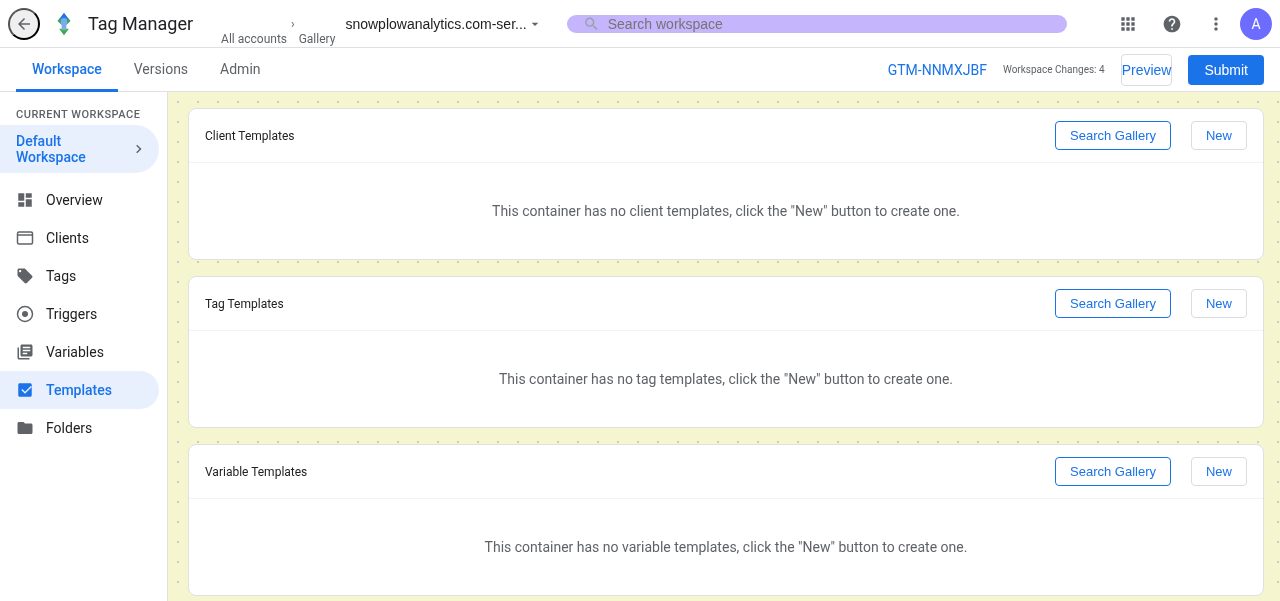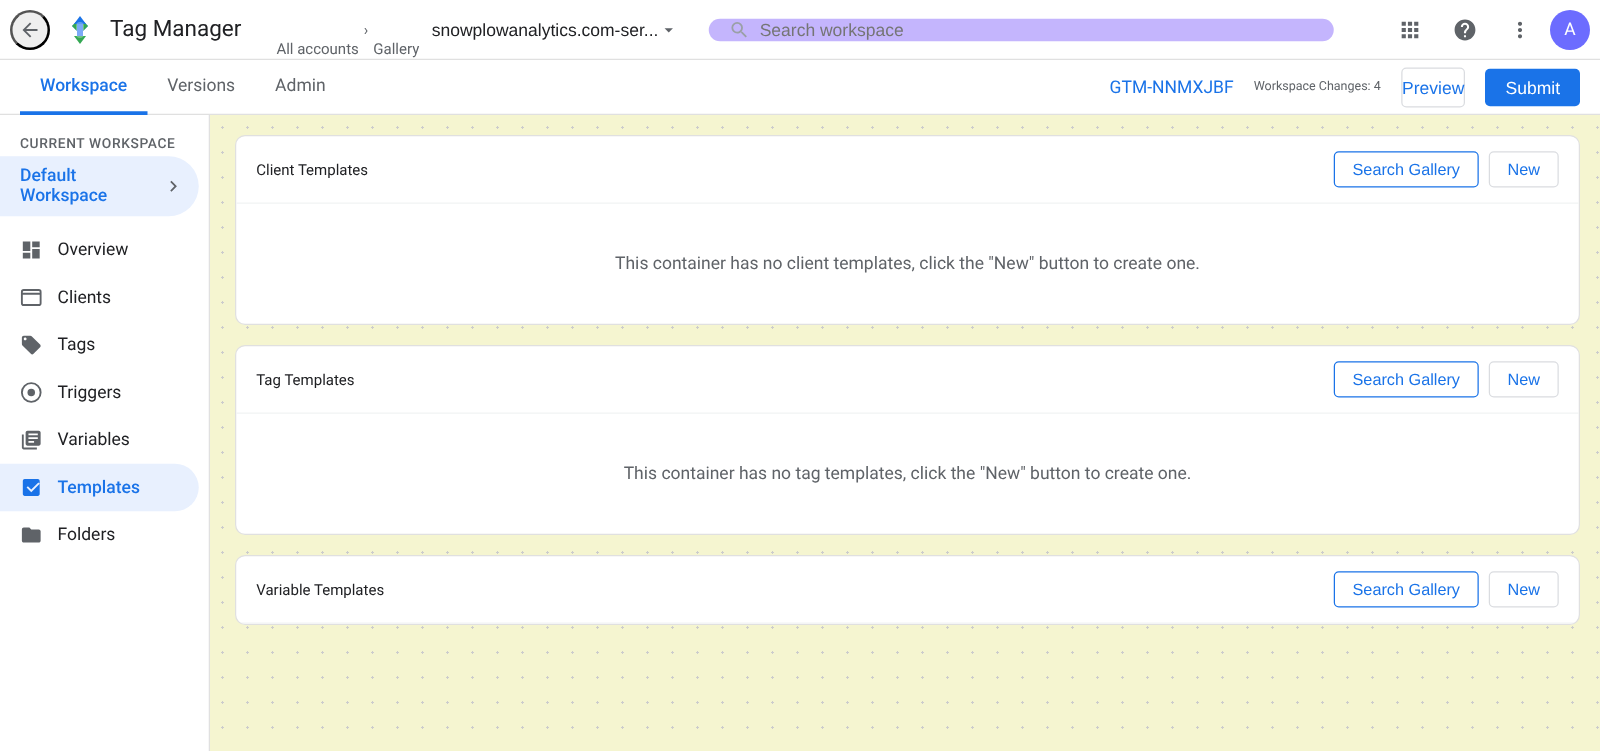--- a/index.html
+++ b/index.html
@@ -106,21 +106,21 @@
     
     .section-card {
       background: #fff; border: 1px solid #e0e0e0;
       border-radius: 8px; margin-bottom: 16px; overflow: hidden;
     }
     .section-header {
       display: flex; align-items: center; justify-content: space-between;
       padding: 12px 16px; border-bottom: 1px solid #f1f3f4;
     }
     .section-title { font-size: 12px; color: #202124; font-weight: 400; }
-    .section-actions { display: flex; gap: 8px; margin-left: 28px; }
+    .section-actions { display: flex; gap: 20px; margin-left: 28px; }
     .gallery-btn {
       padding: 6px 14px; font-size: 13px; border: 1px solid #1a73e8;
       border-radius: 4px; cursor: pointer; background: #fff; color: #1a73e8;
     }
     .new-btn {
       padding: 6px 14px; font-size: 13px; border: 1px solid #dadce0;
       border-radius: 4px; cursor: pointer; background: #fff; color: #1a73e8;
     }
     .section-body {
       padding: 40px 16px; text-align: center;
@@ -315,16 +315,19 @@
     </div>
 
     <div class="section-card">
       <div class="section-header">
         <span class="section-title">Variable Templates</span>
         <div class="section-actions">
           <button class="gallery-btn">Search Gallery</button>
           <button class="new-btn">New</button>
         </div>
       </div>
+      <div class="section-body">
+        <span>This container has no variable templates, click the "New" button to create one.</span>
+      </div>
     </div>
 
   </main>
 </div>
 
 </body></html>

